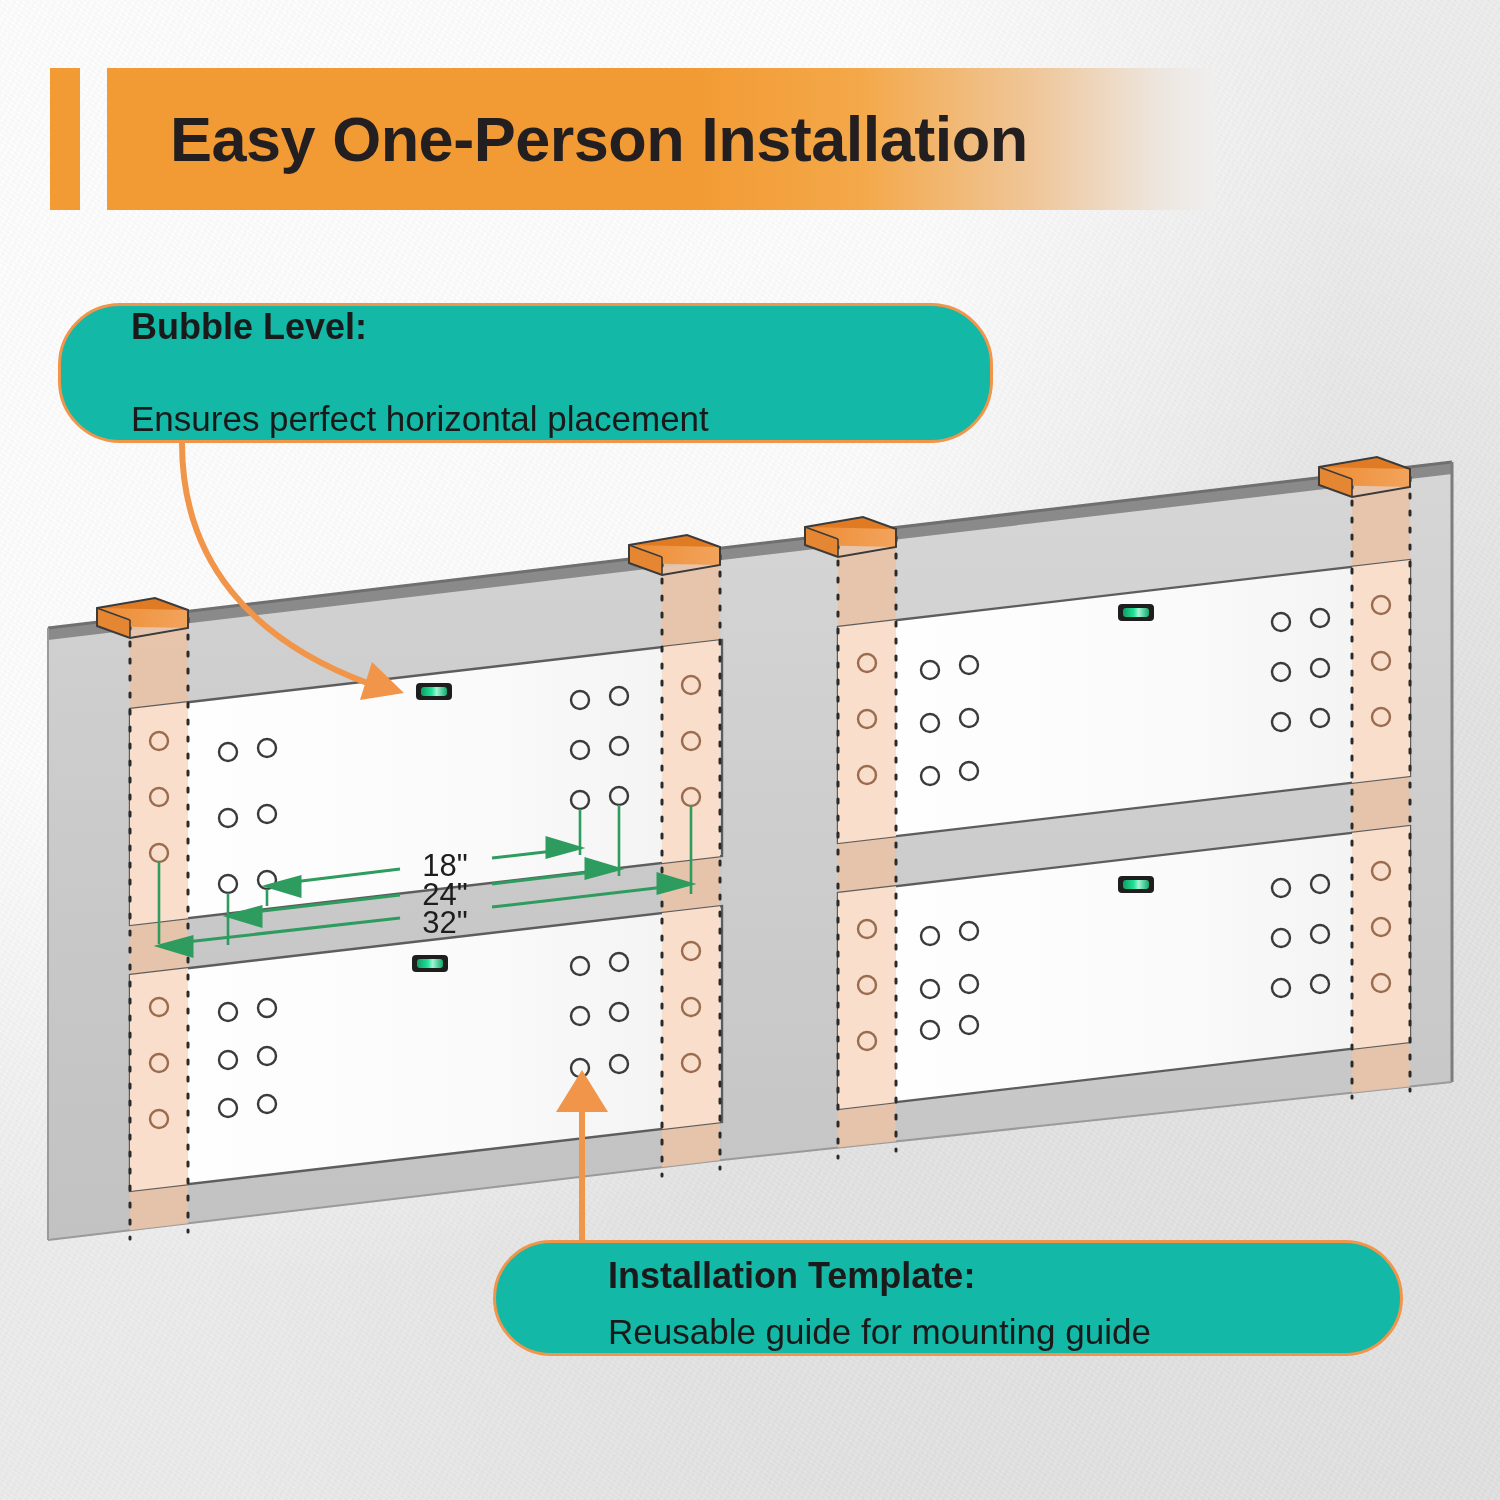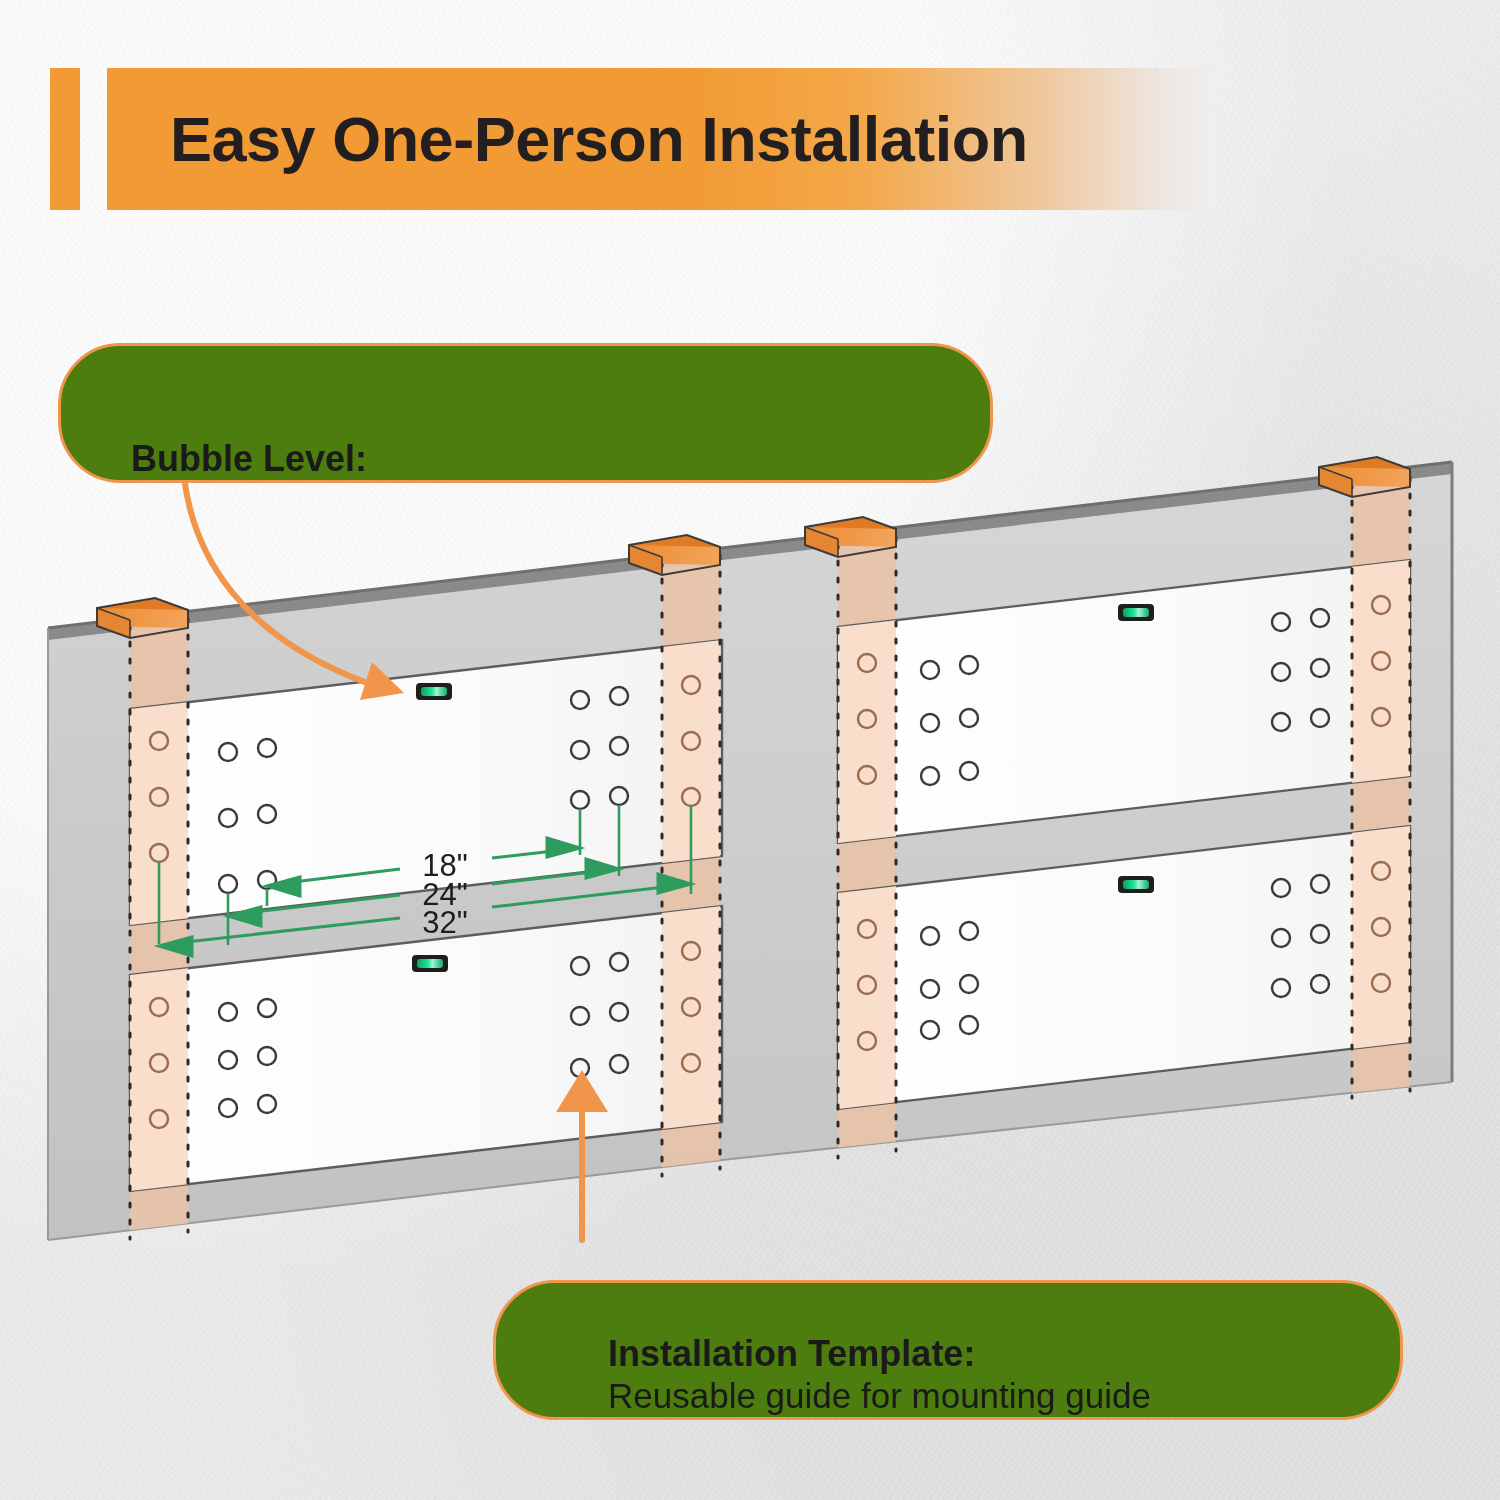--- a/index.html
+++ b/index.html
@@ -41,29 +41,29 @@
     position:absolute;left:120px;top:50%;transform:translateY(-50%);
     font-size:63px;font-weight:bold;color:#231f20;
     letter-spacing:-.5px;white-space:nowrap;
   }
 
   
   .callout{
     position:absolute;
     border:3px solid #F0954A;
     border-radius:62px;
-    background:#4d7c0f;
+    background:#14b8a6;
     box-sizing:border-box;
-    display:flex;flex-direction:column;justify-content:flex-end;margin-top:40px;
+    display:flex;flex-direction:column;justify-content:space-between;
   }
   .callout-title{font-size:36px;font-weight:bold;color:#1a1a1a;line-height:1.18;}
   .callout-sub{font-size:35px;color:#1a1a1a;line-height:1.2;}
 
   #callout-bubble-level{left:58px;top:303px;width:935px;height:140px;padding:0 0 0 70px;}
-  #callout-install-template{left:493px;top:1240px;width:910px;height:140px;padding:5px 0 0 112px;}
+  #callout-install-template{left:493px;top:1240px;width:910px;height:116px;padding:12px 0 0 112px;}
 
   
   #diagram{position:absolute;left:0;top:0;width:1500px;height:1500px;}
   .hole{fill:none;stroke:#3a3a3a;stroke-width:2.4;}
   .hole-stud{fill:none;stroke:#9a6b4f;stroke-width:2.4;}
   .dim-label{font-family:"Liberation Sans",sans-serif;font-size:31px;fill:#1d1d1d;text-anchor:middle;}
 </style>
 </head>
 <body>
 
@@ -393,18 +393,19 @@
 </svg>
 
 <div id="header">
   <div id="header-accent"></div>
   <div id="header-band"></div>
   <div id="header-title">Easy One-Person Installation</div>
 </div>
 
 <div class="callout" id="callout-bubble-level">
   <div class="callout-title">Bubble Level:</div>
+  <div class="callout-sub">Ensures perfect horizontal placement</div>
 </div>
 
 <div class="callout" id="callout-install-template">
   <div class="callout-title">Installation Template:</div>
   <div class="callout-sub">Reusable guide for mounting guide</div>
 </div>
 
 </body></html>

